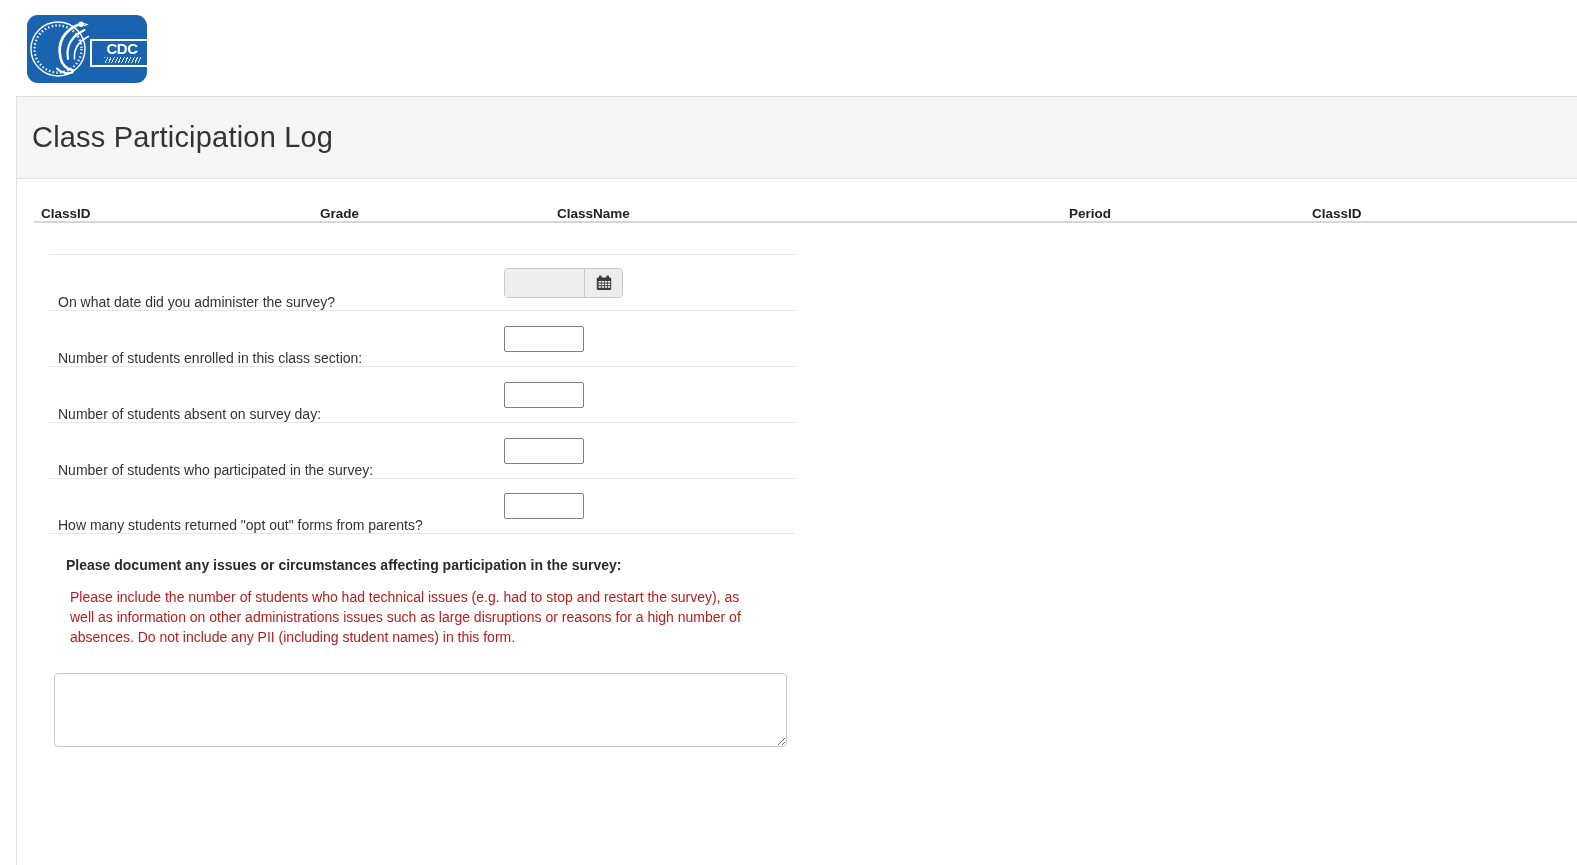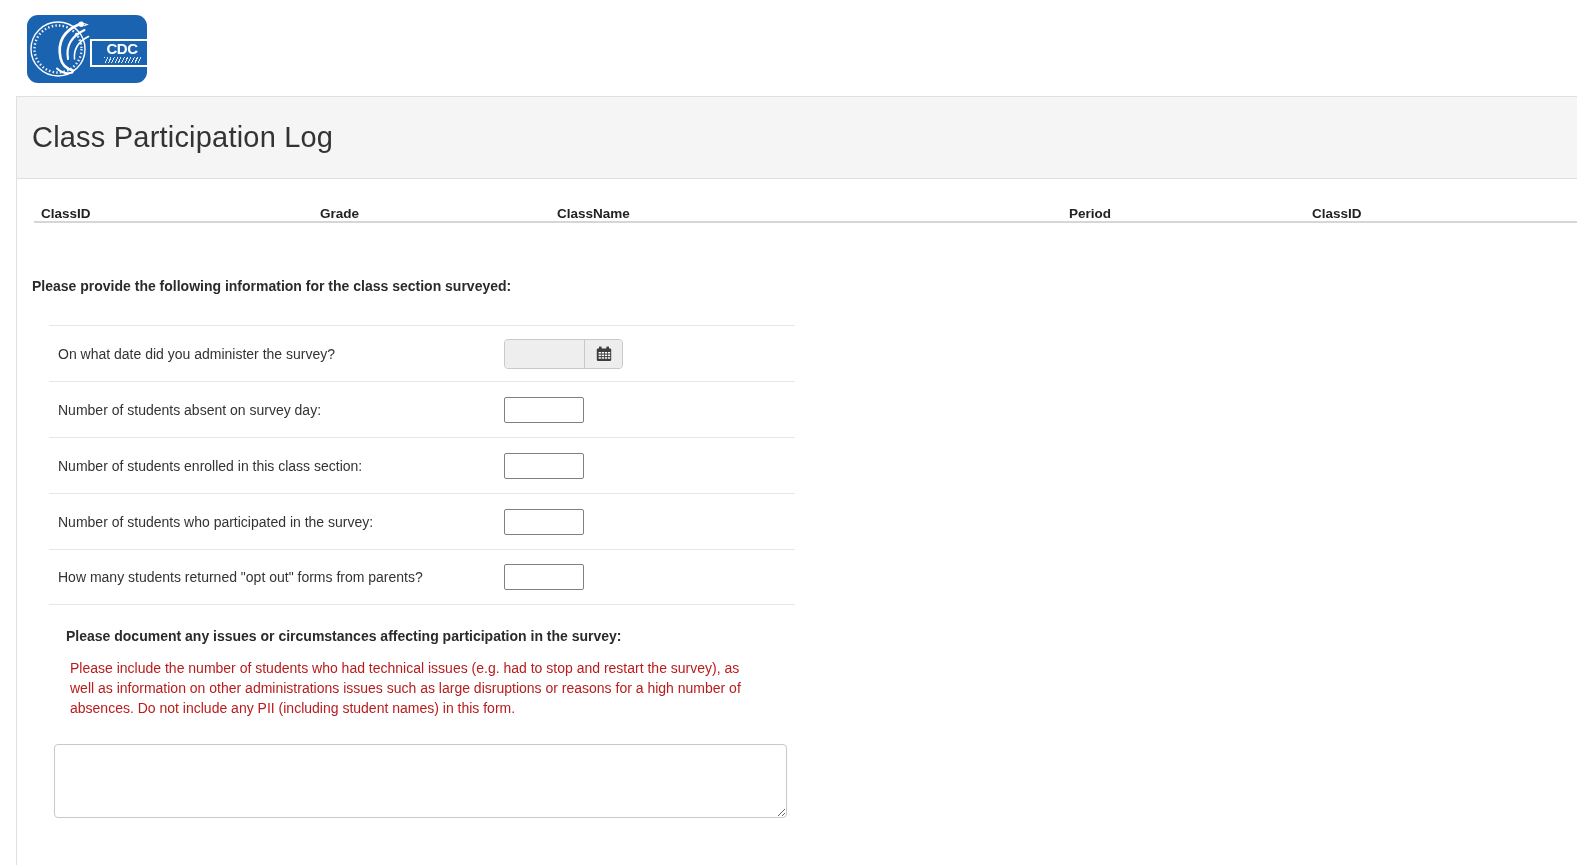--- a/index.html
+++ b/index.html
@@ -81,21 +81,21 @@
     margin: 55px 0 0 15px;
     font-size: 14px; font-weight: bold; color: #2b2b2b;
   }
 
   
   .questions-list { margin: 31px 0 0 32px; width: 746px; }
   .question-row {
     position: relative;
     height: 56px;
     border-top: 1px solid #e7e7e7;
-    display: flex; align-items: center;
+    display: flex; align-items: flex-end;
   }
   .question-row:last-child { border-bottom: 1px solid #e7e7e7; }
   .question-label { margin-left: 9px; font-size: 14px; color: #333; }
 
   .row-control { position: absolute; left: 455px; top: 50%; transform: translateY(-50%); }
 
   .date-input-group {
     display: flex; height: 30px;
     border: 1px solid #c9c9c9; border-radius: 4px;
     overflow: hidden; background: #eeeeee;
@@ -175,21 +175,20 @@
   <div class="card-body">
 
     <div class="class-table-header">
       <span class="col col-classid">ClassID</span>
       <span class="col col-grade">Grade</span>
       <span class="col col-classname">ClassName</span>
       <span class="col col-period">Period</span>
       <span class="col col-subject">ClassID</span>
     </div>
 
-    <p class="section-heading">Please provide the following information for the class section surveyed:</p>
 
     <div class="questions-list">
 
       <div class="question-row">
         <span class="question-label">On what date did you administer the survey?</span>
         <div class="row-control date-input-group">
           <input class="date-input" type="text" disabled="" style="">
           <button class="calendar-button" type="button">
             <svg width="16" height="16" viewBox="0 0 16 16" aria-hidden="true">
               <rect x="3" y="0.6" width="2.6" height="3.2" fill="#3d3d3d"></rect>
@@ -208,26 +207,26 @@
                   <rect x="5.7" y="11.2" width="2.3" height="1.5"></rect>
                   <rect x="8.8" y="11.2" width="2.3" height="1.5"></rect>
                   <rect x="11.9" y="11.2" width="2.3" height="1.5"></rect>
               </g>
             </svg>
           </button>
         </div>
       </div>
 
       <div class="question-row">
+        <span class="question-label">Number of students enrolled in this class section:</span>
+        <input class="row-control number-input" type="text" style="">
+      </div>
+
+      <div class="question-row">
         <span class="question-label">Number of students absent on survey day:</span>
-        <input class="row-control number-input" type="text" style="">
-      </div>
-
-      <div class="question-row">
-        <span class="question-label">Number of students enrolled in this class section:</span>
         <input class="row-control number-input" type="text" style="">
       </div>
 
       <div class="question-row">
         <span class="question-label">Number of students who participated in the survey:</span>
         <input class="row-control number-input" type="text" style="">
       </div>
 
       <div class="question-row">
         <span class="question-label">How many students returned "opt out" forms from parents?</span>

